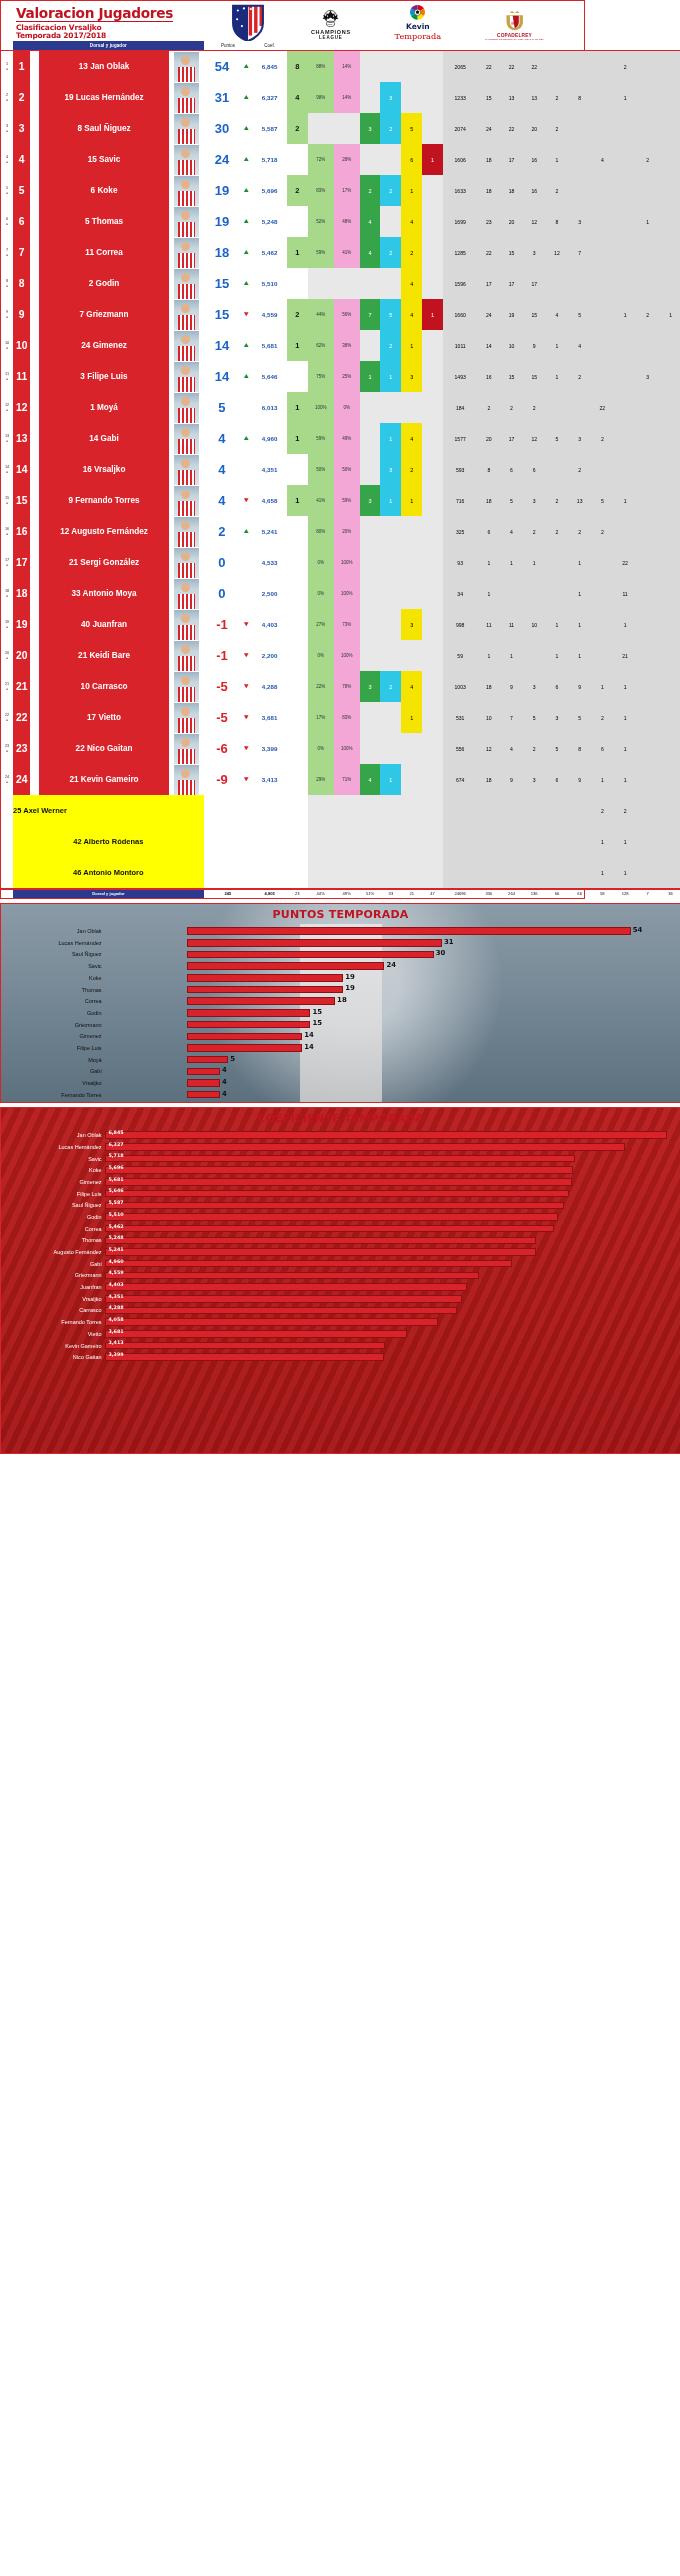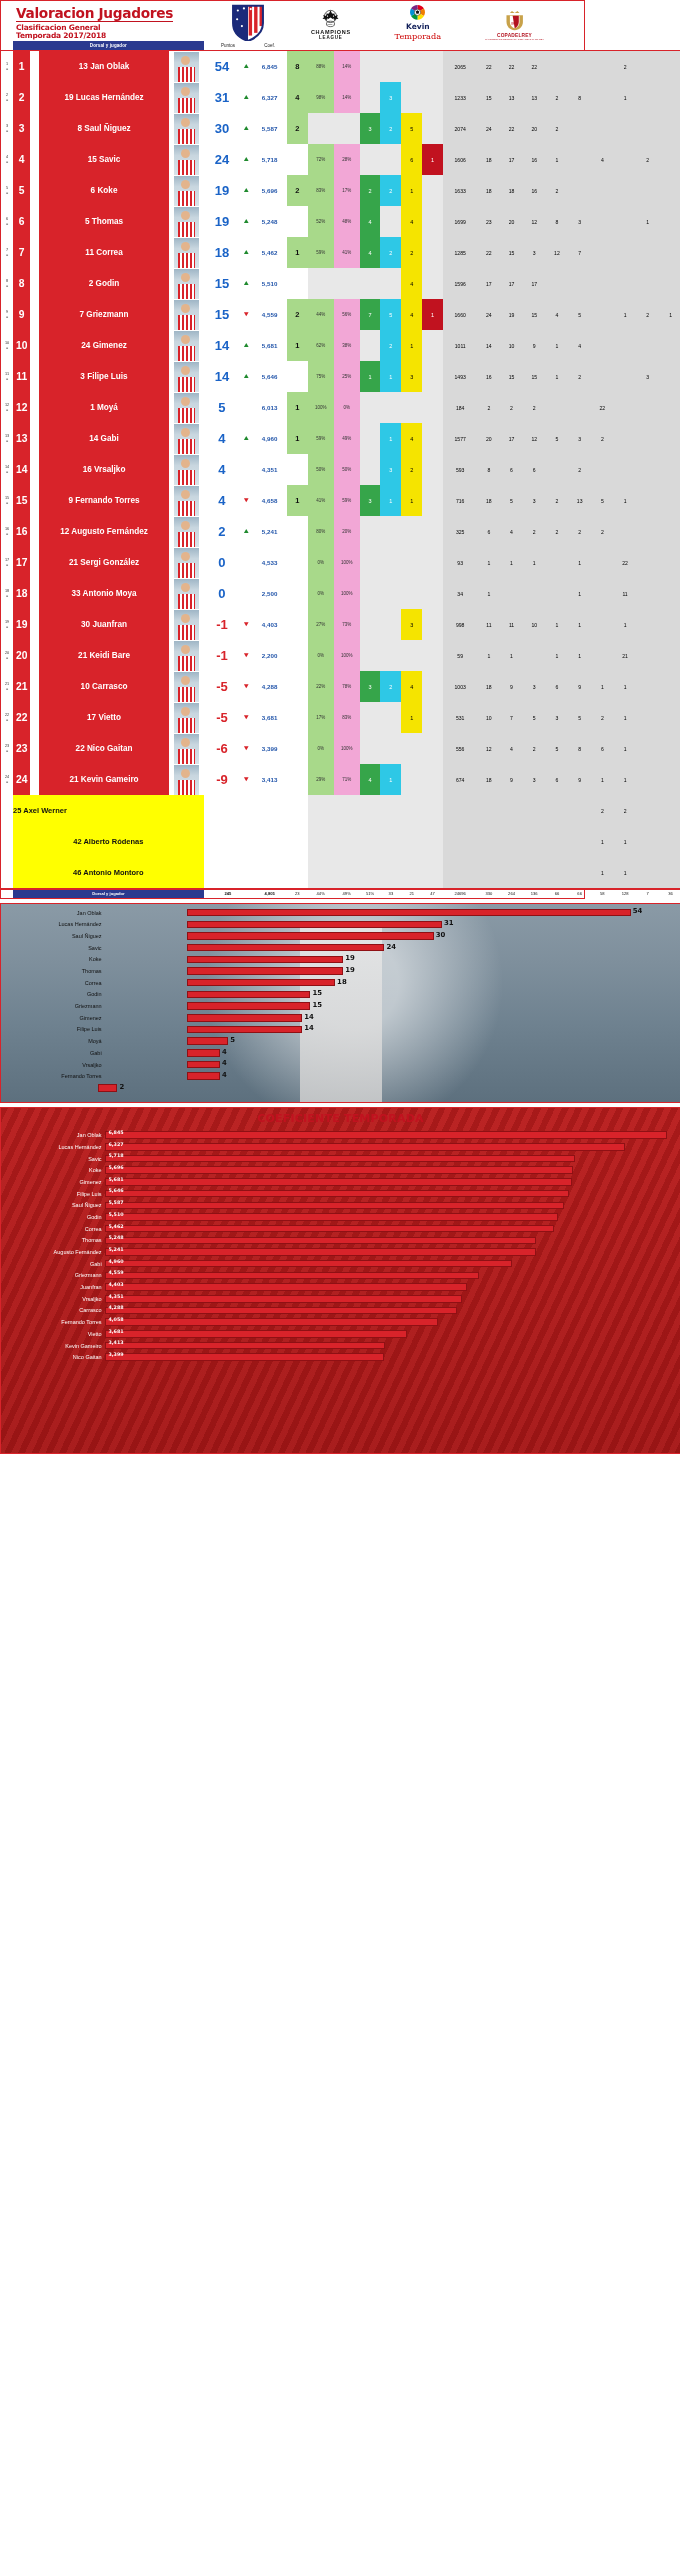--- a/index.html
+++ b/index.html
@@ -181,21 +181,21 @@
 </head>
 <body>
 
 <div class="page">
 
   <div class="card">
 
     <div class="hdr">
       <div class="hdr-titles">
         <div class="t1">Valoracion Jugadores</div>
-        <div class="t2">Clasificacion General</div>
+        <div class="t2">Clasificacion Vrsaljko</div>
         <div class="t3">Temporada 2017/2018</div>
       </div>
 
       <div class="crest">
         <svg width="36" height="38" viewBox="0 0 52 56">
           <path d="M4 4 h44 v26 c0 14 -12 22 -22 26 C14 52 4 44 4 30 Z" fill="#1b2a7a"></path>
           <path d="M26 4 h22 v26 c0 14 -12 22 -22 26 Z" fill="#fff"></path>
           <g fill="#d8232a">
             <rect x="27" y="4" width="5" height="44"></rect>
             <rect x="35" y="4" width="5" height="40"></rect>
@@ -839,21 +839,21 @@
             <td class="c-comp bg-grey">1</td>
             <td class="c-card bg-grey"></td>
             <td class="c-card bg-grey">11</td>
             <td class="c-card bg-grey"></td>
             <td class="c-card bg-grey"></td>
           </tr>
           <tr class="prow">
             <td class="c-rank-mini">19<br>=</td>
             <td class="c-pos">19</td>
             <td class="c-arrow"></td>
-            <td class="c-name">30 Juanfran</td>
+            <td class="c-name">40 Juanfran</td>
             <td class="c-photo">
               <div class="photo"></div>
             </td>
             <td class="c-pts red">-1</td>
             <td class="c-trend"><span class="red">⯆</span></td>
             <td class="c-coef">4,403</td>
             <td class="c-mvp "></td>
             <td class="c-pct bg-ag">27%</td>
             <td class="c-pct bg-pink">73%</td>
             <td class="c-num bg-lgrey"></td>
@@ -1116,20 +1116,21 @@
         <td>128</td>
         <td>7</td>
         <td>36</td>
       </tr>
     </tbody>
       </table>
   </div>
 
   <div class="chart-card" style="height:200px;">
     <div class="bg-photo1"></div>
+    <div class="chart-title">PUNTOS TEMPORADA</div>
     <div class="chart-body" id="chart1">
         <div class="bar-row">
           <div class="bar-label">Jan Oblak</div>
           <div class="bar-wrap">
             <div class="zero-axis" style="left: 14.2857%;"></div>
             <div class="bar" style="left: 14.2857%; width: 77.1429%;"></div>
             <div class="bar-val" style="left: calc(91.4286% + 2.1px);">54</div>
           </div>
         </div>
         <div class="bar-row">

